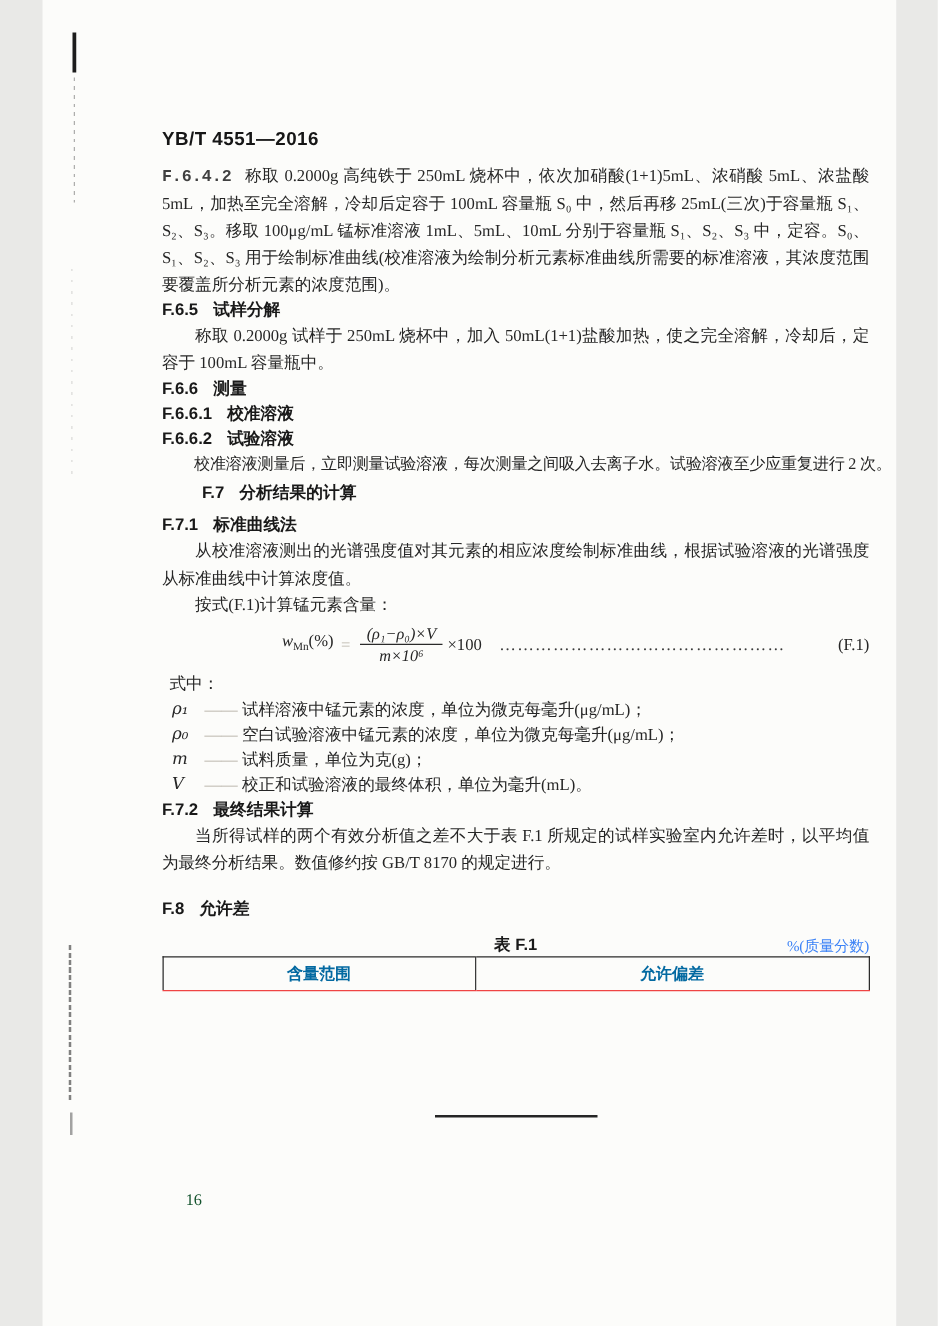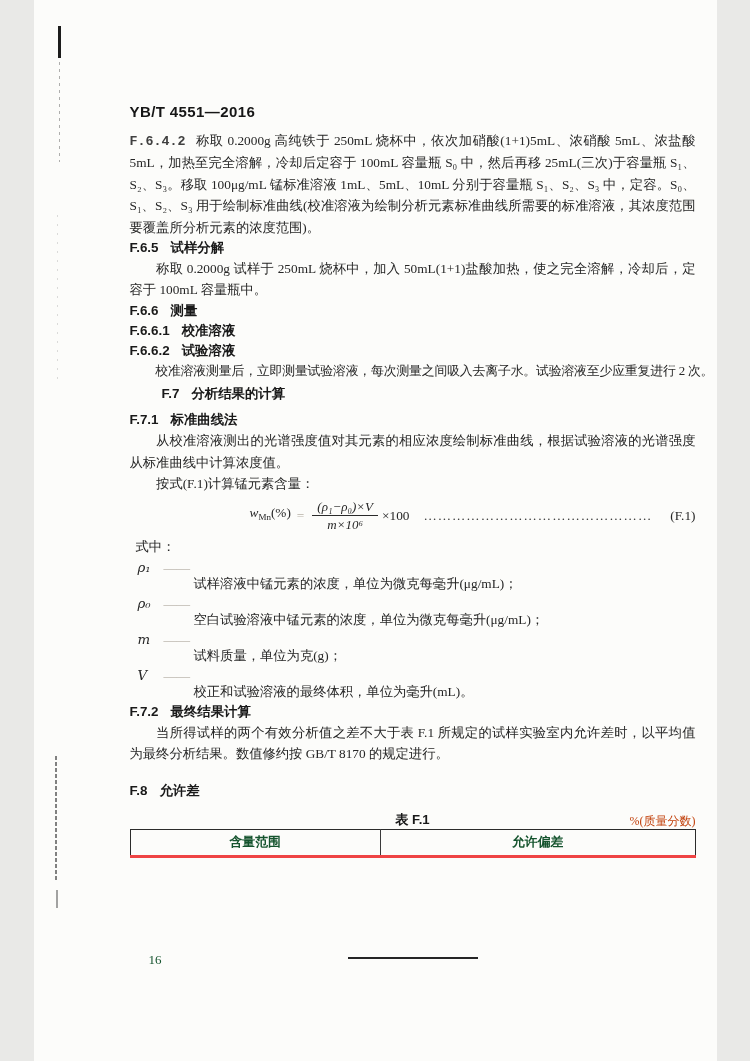--- a/index.html
+++ b/index.html
@@ -41,21 +41,21 @@
   .para { text-indent:2em; }
   .para.tight { font-size:12.9px; letter-spacing:-.2px; white-space:nowrap; }
   .where-label { margin-left:6px; text-indent:0; }
 
   
   .formula-row {
     display:flex; align-items:center;
     margin:2px 0 2px 0; height:38px;
     text-align:left;
   }
-  .f-lhs { margin-left:120px; font-style:italic; white-space:nowrap; }
+  .f-lhs { margin-left:96px; font-style:italic; white-space:nowrap; }
   .f-sub { font-size:9px; vertical-align:-3px; font-style:normal; }
   .f-pct { font-style:normal; }
   .f-eq { color:#b8b2a8; margin:0 8px 0 6px; }
   .frac {
     display:inline-flex; flex-direction:column; align-items:center;
     font-style:italic; line-height:15px; font-size:13px;
     vertical-align:middle;
   }
   .frac .num { border-bottom:1px solid #2a2a2a; padding:0 5px 1px; }
   .frac .den { padding-top:1px; }
@@ -66,43 +66,43 @@
   }
   .f-label { white-space:nowrap; }
 
   
   .def-row { display:flex; line-height:20px; text-align:left; }
   .def-symbol {
     width:34px; padding-left:8px; font-style:italic;
     font-family:"DejaVu Serif",serif; flex:0 0 auto;
   }
   .def-dash { width:30px; color:#b3ada3; flex:0 0 auto; }
-  .def-text { flex:1;margin-top:16px; }
+  .def-text { flex:1; }
 
   
   .caption-row { position:relative; margin-top:8px; height:18px; }
   .table-caption {
     position:absolute; left:0; right:0; text-align:center;
     font-family:"Liberation Sans","DejaVu Sans",sans-serif;
     font-weight:bold; font-size:13.2px; color:#191919;
   }
-  .unit-note { position:absolute; right:0; top:2px; font-size:12px; color:#c2410c; }
+  .unit-note { position:absolute; right:0; top:2px; font-size:12px; color:#3b82f6; }
   table.f1 {
     margin-top:2px; width:100%; border-collapse:collapse;
     border:1.6px solid #2b2b2b; font-size:12.8px;
   }
   table.f1 td {
     text-align:center; height:27px; color:#262626;
     border-left:1px solid #3a3a3a;
   }
   table.f1 td:first-child { border-left:none; width:44.3%; }
   table.f1 tr.hdr td {
-    border-bottom:3px solid #ef4444;
-    font-family:"Liberation Sans","DejaVu Sans",sans-serif;
-    font-weight:bold; color:#14532d;margin-top:11px;
+    border-bottom:1px solid #ef4444;
+    font-family:"Liberation Sans","DejaVu Sans",sans-serif;
+    font-weight:bold; color:#0369a1;margin-top:11px;
   }
   .end-rule { width:130px; height:2px; background:#252525; margin:99px auto 0; }
   .page-number {
     position:absolute; left:115px; top:952px;
     font-size:13px; color:#14532d;
     font-family:"Liberation Serif",serif;
   }
 
   
   .artifact { position:absolute; background:#1c1c1c; }

